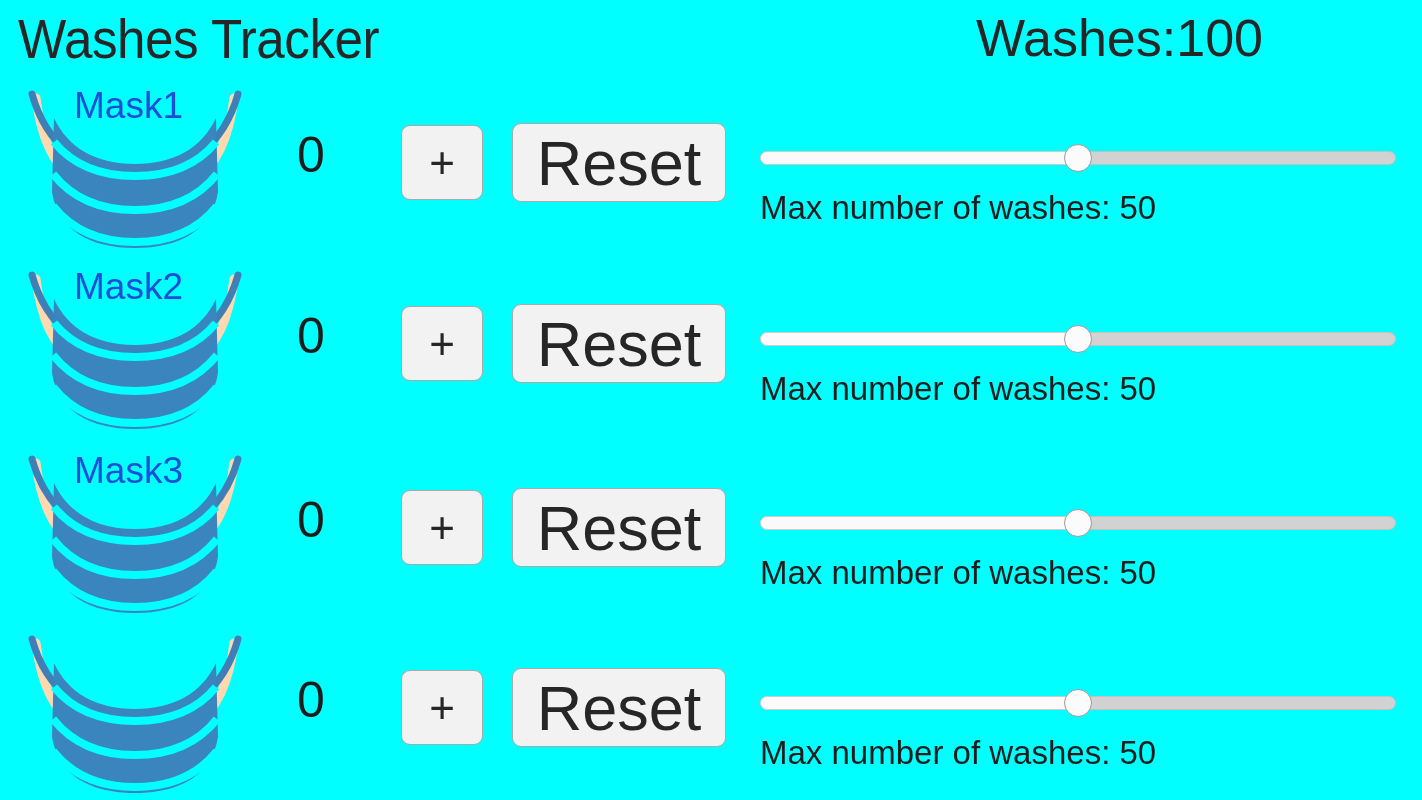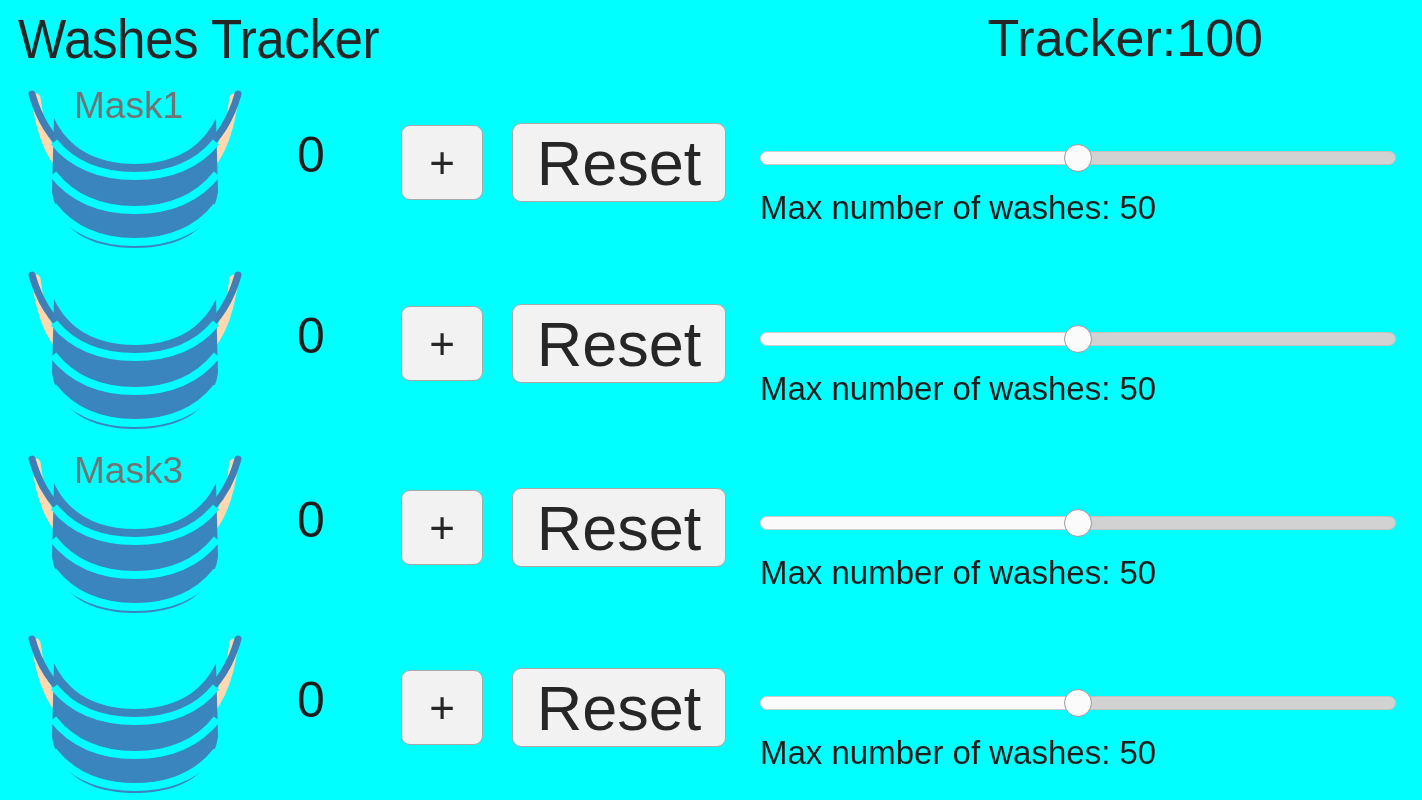--- a/index.html
+++ b/index.html
@@ -81,21 +81,21 @@
     width: 246px;
     height: 168px;
     display: block;
   }
   .mask-label {
     position: absolute;
     left: 62px;
     top: 2px;
     font-size: 37px;
     line-height: 44px;
-    color: #737373;
+    color: #1d4ed8;
     white-space: nowrap;
     z-index: 3;
   }
 
   
   .counter {
     position: absolute;
     left: 288px;
     top: 48px;
     width: 46px;
@@ -189,21 +189,21 @@
     white-space: nowrap;
   }
 </style>
 </head>
 <body>
 
 <div id="app">
 
   <div class="header">
     <div class="app-title">Washes Tracker</div>
-    <div class="points">Tracker:100</div>
+    <div class="points">Washes:100</div>
   </div>
 
   <div class="row row-1">
     <div class="mask-cell">
       <svg class="mask-svg" viewBox="0 0 246 168">
         <path d="M24 16 C30 64 46 86 62 96" stroke="#ffd8b0" stroke-width="9" fill="none" stroke-linecap="round"></path>
         <path d="M222 16 C216 64 200 86 184 96" stroke="#ffd8b0" stroke-width="9" fill="none" stroke-linecap="round"></path>
         <path d="M20 12 C34 62 70 92 123 92 C176 92 212 62 226 12" stroke="#3f7fb5" stroke-width="7" fill="none" stroke-linecap="round"></path>
         <path d="M42 36 C56 66 84 82 123 82 C162 82 190 66 204 36 L206 110 C200 148 168 166 123 166 C78 166 46 148 40 110 Z" fill="#3a85bd"></path>
         <path d="M42 60 C60 82 88 94 123 94 C158 94 186 82 204 60" stroke="#00ffff" stroke-width="8" fill="none"></path>
@@ -231,20 +231,21 @@
     <div class="mask-cell">
       <svg class="mask-svg" viewBox="0 0 246 168">
         <path d="M24 16 C30 64 46 86 62 96" stroke="#ffd8b0" stroke-width="9" fill="none" stroke-linecap="round"></path>
         <path d="M222 16 C216 64 200 86 184 96" stroke="#ffd8b0" stroke-width="9" fill="none" stroke-linecap="round"></path>
         <path d="M20 12 C34 62 70 92 123 92 C176 92 212 62 226 12" stroke="#3f7fb5" stroke-width="7" fill="none" stroke-linecap="round"></path>
         <path d="M42 36 C56 66 84 82 123 82 C162 82 190 66 204 36 L206 110 C200 148 168 166 123 166 C78 166 46 148 40 110 Z" fill="#3a85bd"></path>
         <path d="M42 60 C60 82 88 94 123 94 C158 94 186 82 204 60" stroke="#00ffff" stroke-width="8" fill="none"></path>
         <path d="M41 92 C60 116 88 128 123 128 C158 128 186 116 205 92" stroke="#00ffff" stroke-width="8" fill="none"></path>
         <path d="M41 124 C60 148 88 160 123 160 C158 160 186 148 205 124" stroke="#00ffff" stroke-width="8" fill="none"></path>
       </svg>
+      <div class="mask-label">Mask2</div>
     </div>
 
     <div class="counter">0</div>
 
     <button class="btn btn-plus">+</button>
 
     <button class="btn btn-reset">Reset</button>
 
     <div class="slider-wrap">
       <div class="slider-track"></div>

